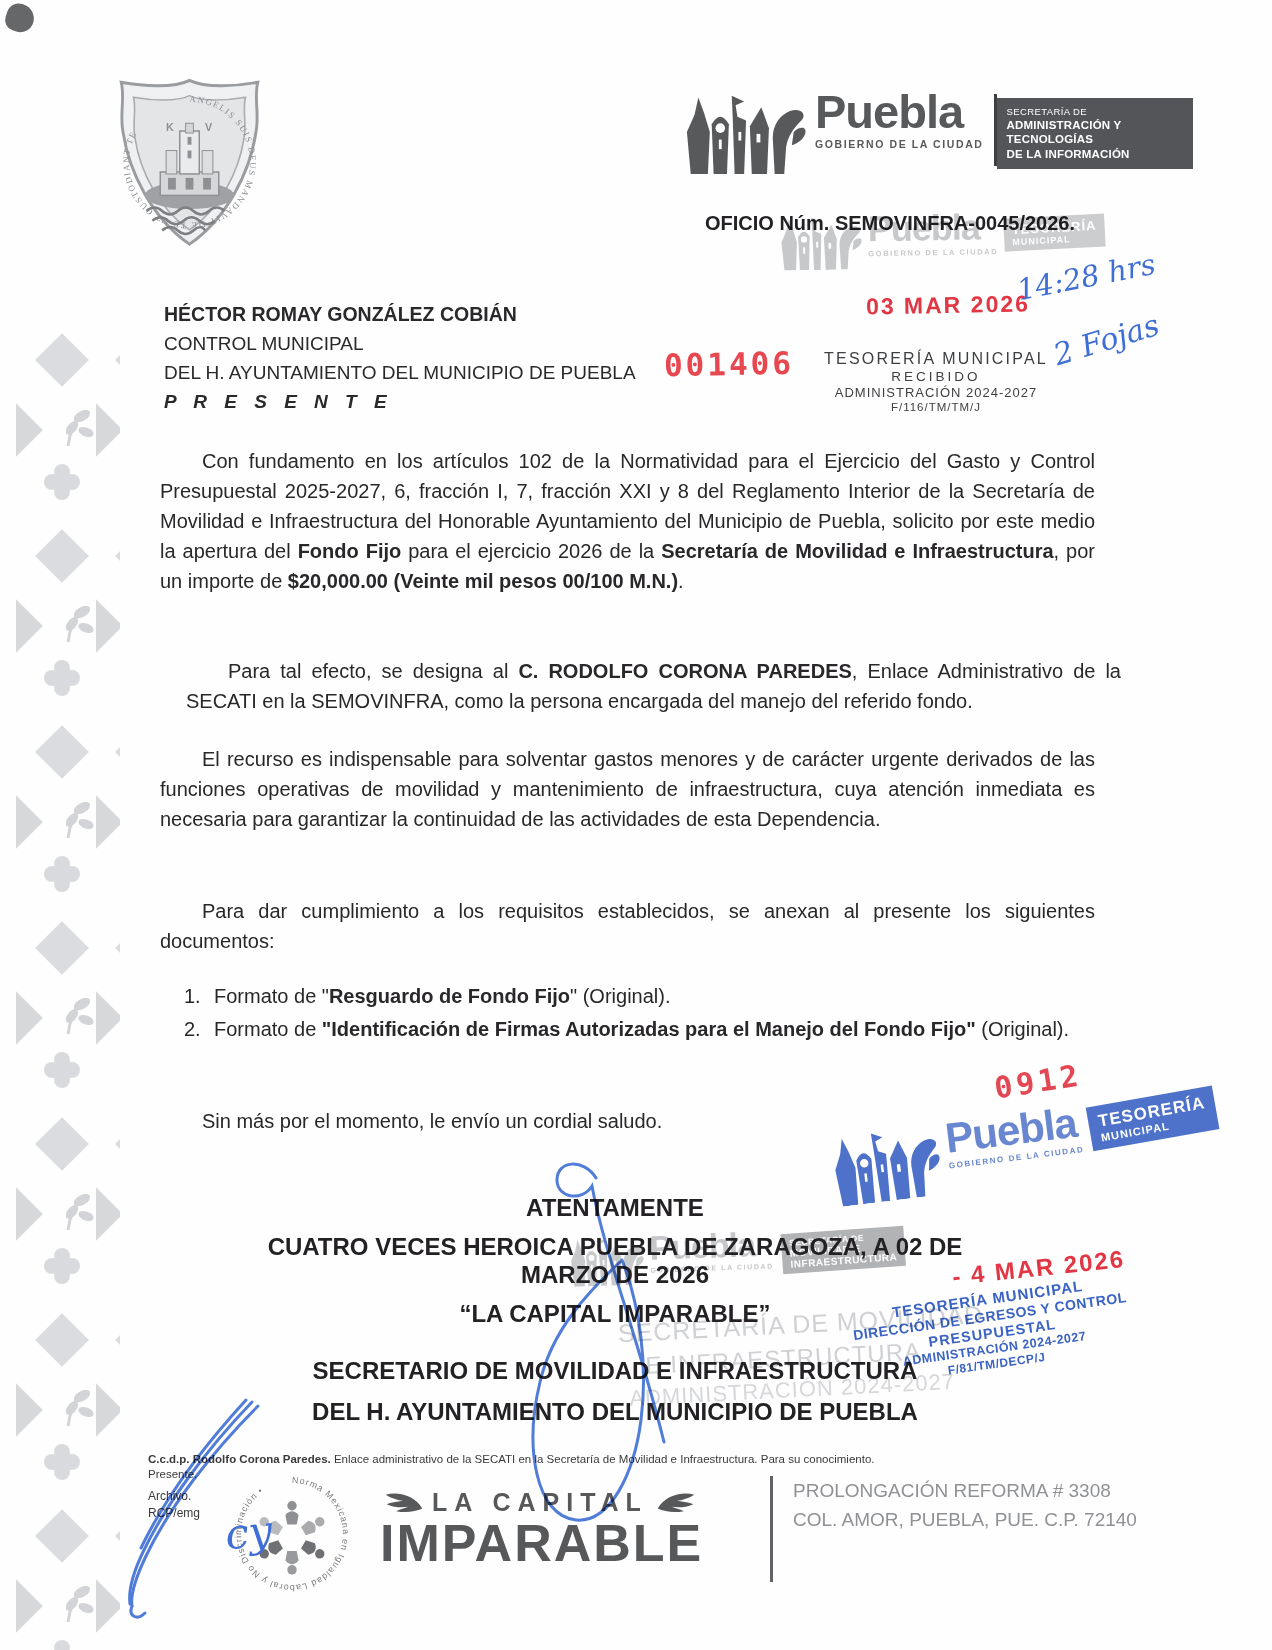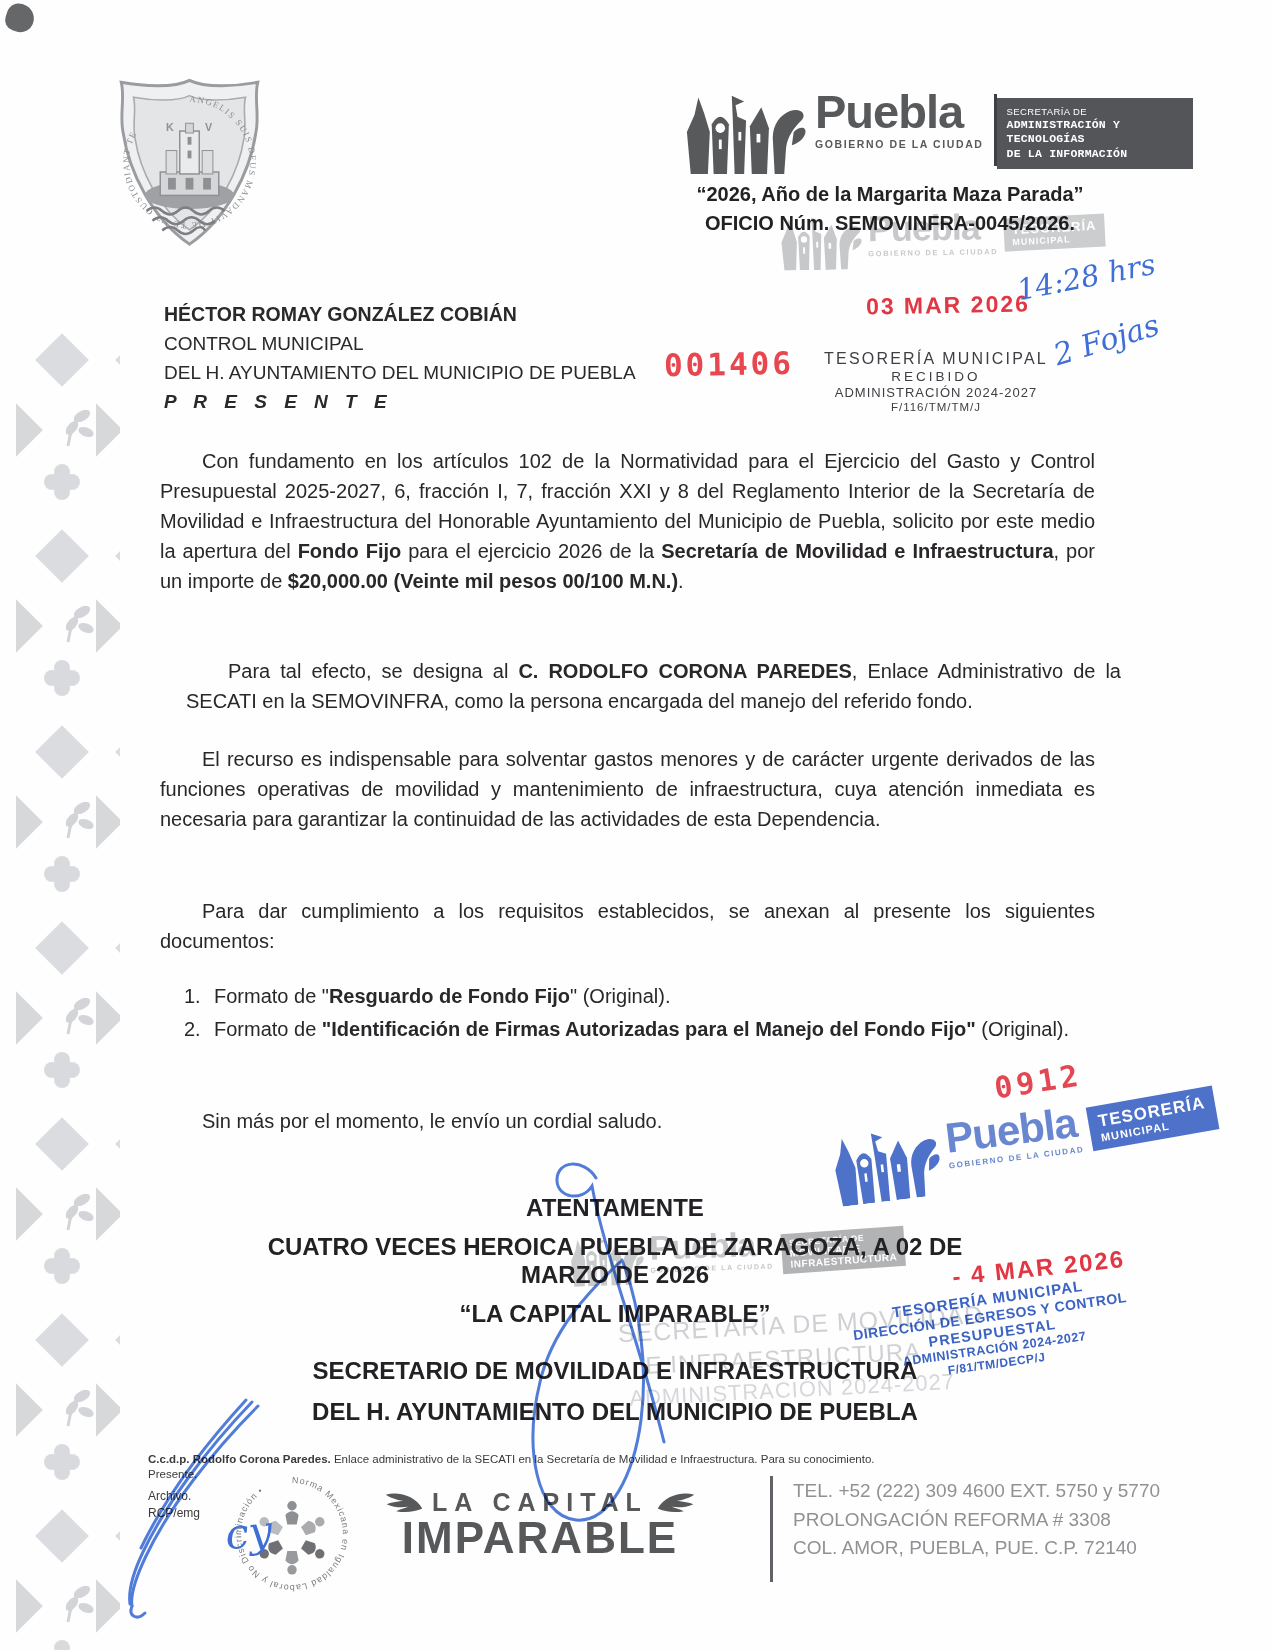--- a/index.html
+++ b/index.html
@@ -6,21 +6,21 @@
   .page{position:relative;width:1272px;height:1650px;background:#fefefe;overflow:hidden;
         font-family:"Liberation Sans",sans-serif;color:#29272a;}
   .abs{position:absolute;}
   .b{font-weight:bold;}
   
   .brand{display:flex;align-items:flex-start;}
   .wordmark{font-weight:800;letter-spacing:-1px;color:var(--brand_gray);line-height:1;}
   .tagline{font-weight:bold;color:var(--brand_gray);letter-spacing:1.6px;}
   .secbox{background:#545559;color:#fff;padding:8px 10px;line-height:1.25;}
   .secbox .s1{font-size:9.5px;letter-spacing:.4px;}
-  .secbox .s2{font-size:11.5px;font-weight:bold;letter-spacing:.2px;font-family:Liberation Mono, monospace;}
+  .secbox .s2{font-size:11.5px;font-weight:bold;letter-spacing:.2px;}
   .vbar{width:3px;background:#3e3f42;}
   .center-line{text-align:center;font-weight:bold;font-size:20px;color:#232124;}
   
   .recipient{font-size:19px;line-height:29px;color:#2a282b;}
   .recipient .name{font-weight:bold;font-size:19.5px;}
   .recipient .pres{font-weight:bold;letter-spacing:6px;font-style:italic;}
   
   .stamp-red{color:var(--stamp_red);font-weight:bold;}
   .mono{font-family:"DejaVu Sans Mono",monospace;}
   .hand{font-family:"DejaVu Serif",serif;font-style:italic;color:var(--ink_blue);}
@@ -38,21 +38,21 @@
   .list-num{width:30px;flex:0 0 30px;}
   .list-txt{width:868px;text-align:justify;}
   
   .closing{width:720px;text-align:center;font-weight:bold;font-size:24px;color:#232124;}
   
   .ccp{font-size:11.5px;line-height:15px;color:#3a3a3c;width:770px;}
   .smallnote{font-size:12px;color:#3a3a3c;}
   .capital{color:#57585a;text-align:center;}
   .capital .l1{display:flex;align-items:center;justify-content:center;gap:8px;
                font-size:25px;font-weight:800;letter-spacing:7px;}
-  .capital .l2{font-size:44px;font-weight:800;letter-spacing:2px;margin-top:-4px;}
+  .capital .l2{font-size:52px;font-weight:800;letter-spacing:2px;margin-top:-4px;}
   .addr{font-size:19px;line-height:28.5px;color:var(--footer_gray);}
   .divline{width:3px;background:#606265;}
   svg{display:block;}
 </style>
 </head>
 <body>
 
 <svg width="0" height="0" style="position:absolute">
   <defs>
     <symbol id="monuments" viewBox="0 0 130 90">
@@ -140,21 +140,20 @@
       <div class="tagline" style="font-size:10.5px;margin-top:3px;">GOBIERNO DE LA CIUDAD</div>
     </div>
     <div class="vbar" style="height:72px;margin:6px 0 0 10px;"></div>
     <div class="secbox" style="margin:10px 0 0 0;width:176px;">
       <div class="s1">SECRETARÍA DE</div>
       <div class="s2">ADMINISTRACIÓN Y TECNOLOGÍAS</div>
       <div class="s2">DE LA INFORMACIÓN</div>
     </div>
   </div>
 
-  <div class="abs center-line" style="left:650px;top:183px;width:480px;">“2026, Año de la Margarita Maza Parada”</div>
   <div class="abs center-line" style="left:650px;top:212px;width:480px;">OFICIO Núm. SEMOVINFRA-0045/2026.</div>
 
   <div class="abs graystamp" style="left:780px;top:210px;opacity:.55;transform:rotate(-1deg);display:flex;align-items:flex-start;">
     <svg width="84" height="58" style="color:#9b9da0">
         <use href="#monuments"></use>
       </svg>
     <div style="margin-left:4px;">
       <div class="wordmark" style="font-size:36px;color:#9b9da0;">Puebla</div>
       <div class="tagline" style="font-size:7.5px;color:#9b9da0;margin-top:2px;">GOBIERNO DE LA CIUDAD</div>
     </div>
@@ -333,18 +332,17 @@
       <span>LA CAPITAL</span>
       <svg width="40" height="23" style="color:#57585a">
           <use href="#wing"></use>
         </svg>
     </div>
     <div class="l2">IMPARABLE</div>
   </div>
 
   <div class="abs divline" style="left:770px;top:1476px;height:106px;"></div>
   <div class="abs addr" style="left:793px;top:1477px;">
-    <div>TEL. +52 (222) 309 4600 EXT. 5750 y 5770</div>
     <div>PROLONGACIÓN REFORMA # 3308</div>
     <div>COL. AMOR, PUEBLA, PUE. C.P. 72140</div>
   </div>
 
 </div>
 
 </body></html>

